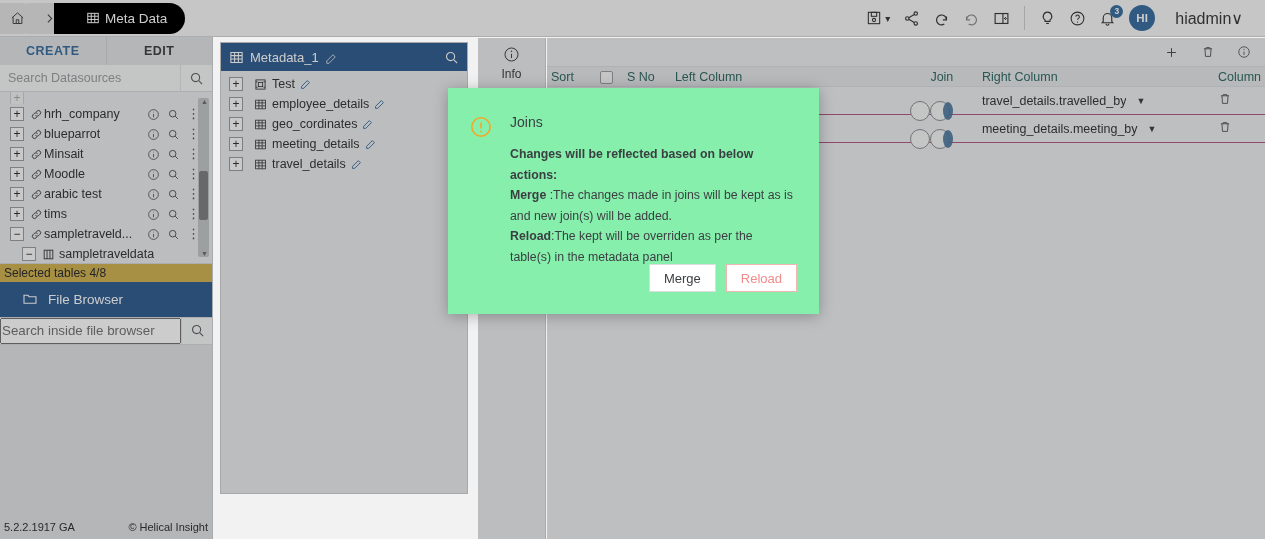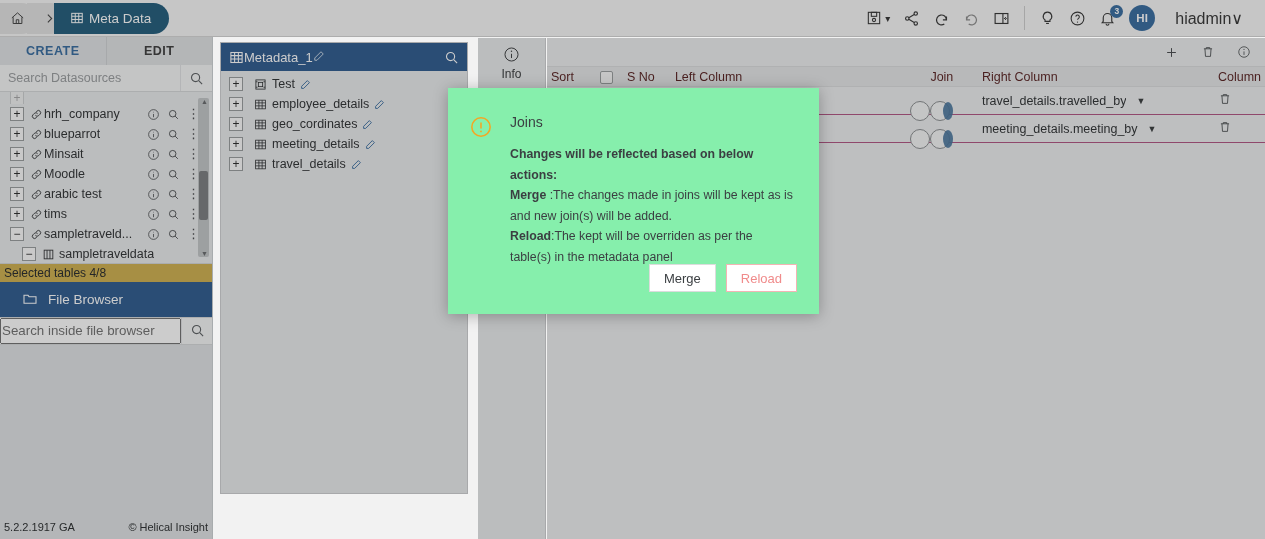--- a/index.html
+++ b/index.html
@@ -25,22 +25,22 @@
   .crumbs { display: flex; align-items: center; height: 37px; }
   .crumb {
     height: 31px; display: flex; align-items: center; gap: 5px;
     padding: 0 14px 0 14px;
     border-radius: 0 16px 16px 0;
     font-size: 13px; color: #4a4a4a;
   }
   .crumb.home { background: #e3e3e3; padding: 0 12px 0 10px; border-radius: 0 16px 16px 0;}
   .crumb.sep  { background: #e3e3e3; margin-left: -10px; padding-left: 16px; padding-right: 10px;}
   .crumb.active {
-    background: #0369a1; color: #fff; margin-left: -12px;
-    padding-left: 16px; padding-right: 18px; font-size: 13.5px;
+    background: #000000; color: #fff; margin-left: -12px;
+    padding-left: 32px; padding-right: 18px; font-size: 13.5px;
   }
   .ico { display: inline-flex; align-items: center; justify-content: center; }
 
   .topbar-right {
     margin-left: auto; display: flex; align-items: center; height: 37px;
     padding-right: 8px;
   }
   .tool-grp { display: flex; align-items: center; gap: 13px; padding: 0 14px; height: 24px; }
   .tool-grp + .tool-grp { border-left: 1px solid #cfcfcf; }
   .tool-ico { color: #3c3c3c; cursor: pointer; display:flex; align-items:center; }
@@ -142,21 +142,21 @@
   
   .metapanel {
     position: absolute; top: 42px; left: 220px; width: 248px; height: 452px;
     background: #e9ecee; border: 1px solid #d0d4d7;
   }
   .meta-head {
     height: 28px; background: #1565c0; color: #fff;
     display: flex; align-items: center; gap: 8px; padding: 0 8px;
     font-size: 13px;
   }
-  .meta-head .t { display: flex; align-items: flex-start; }
+  .meta-head .t { display: flex; align-items: flex-end; gap: 6px; }
   .meta-head .s { margin-left: auto; cursor: pointer; }
   .meta-list { padding-top: 3px; position: relative; }
   .mrow {
     display: flex; align-items: center; height: 20px; gap: 5px;
     font-size: 12.5px; color: #33383c; padding-left: 8px;
   }
   .meta-scroll {
     position: absolute; right: 2px; top: 30px; width: 9px; height: 60px;
     background: #d3d7da;
   }
@@ -178,21 +178,21 @@
     background: #eceff1;
   }
   .joins-actions {
     height: 28px; display: flex; align-items: center; justify-content: flex-end;
     gap: 22px; padding-right: 14px; color: #4b5156;
   }
   .joins-actions > span { cursor: pointer; display:flex; }
   .jtable { width: 100%; border-collapse: collapse; font-size: 12.5px; color: #33383c; }
   .jtable th {
     text-align: left; font-weight: normal; height: 20px;
-    background: #e4e8ea; color: #7f1d1d; padding: 0 4px;
+    background: #e4e8ea; color: #0f766e; padding: 0 4px;
     border-top: 1px solid #dadee0; border-bottom: 1px solid #dadee0;
   }
   .jtable td { height: 28px; padding: 0 4px; border-bottom: 1px solid #ec4899; }
   .hchk {
     width: 13px; height: 13px; border: 1px solid #9aa0a4; background: #f7f7f7;
     border-radius: 2px; display: inline-block; vertical-align: middle;
   }
   .venn { position: relative; width: 36px; height: 20px; }
   .venn i {
     position: absolute; top: 0; width: 20px; height: 20px; border-radius: 50%;

